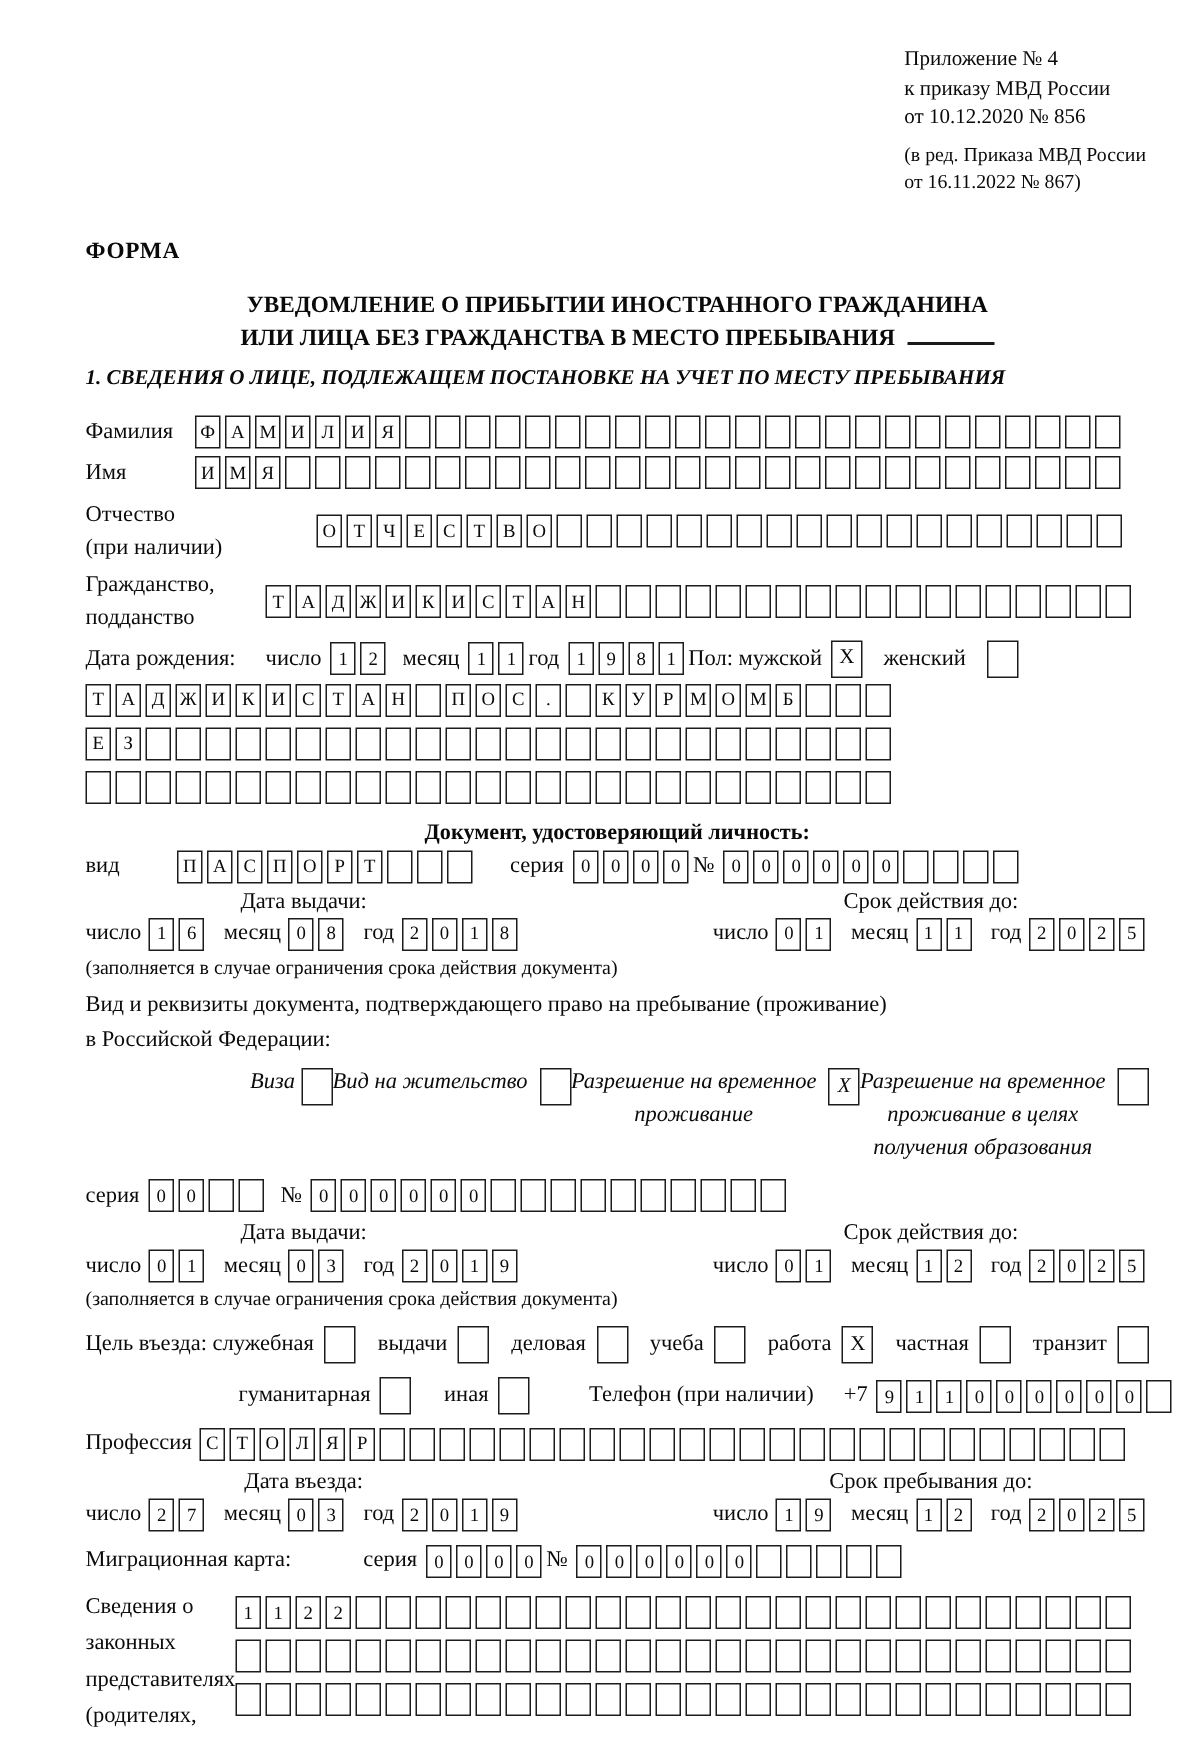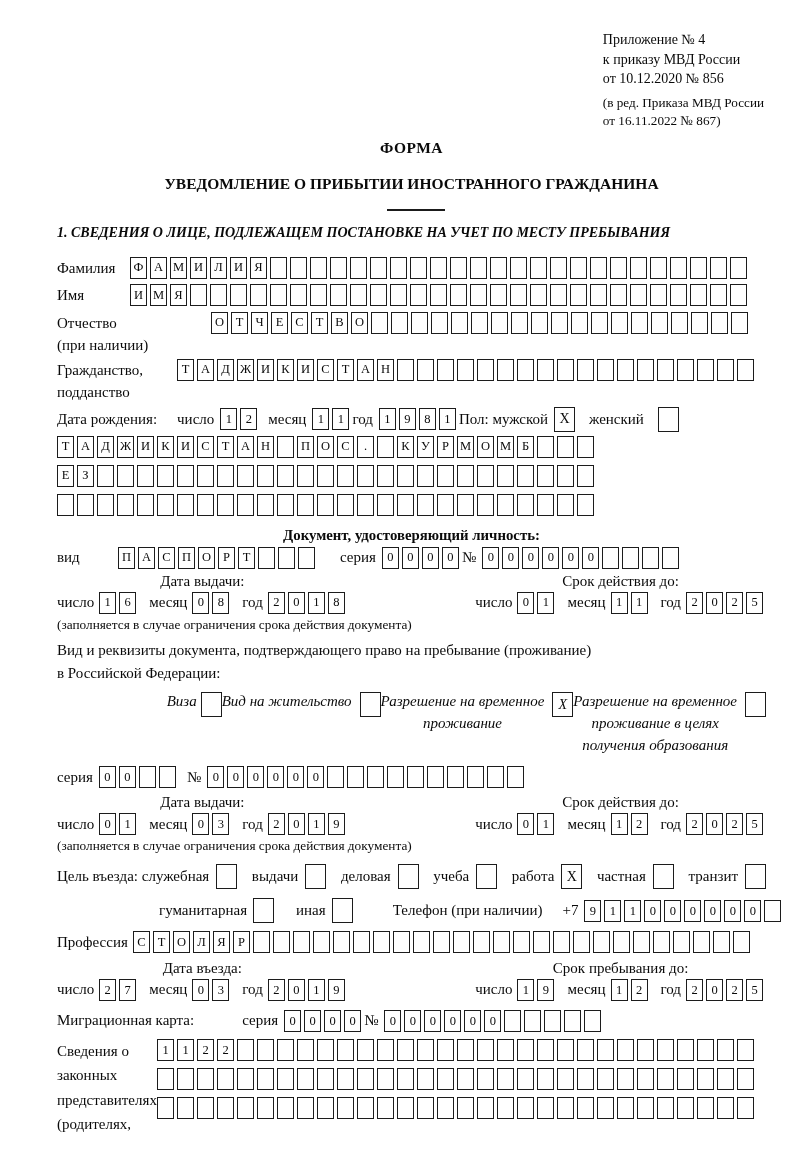--- a/index.html
+++ b/index.html
@@ -3,33 +3,33 @@
 <meta charset="utf-8">
 <style>
   html,body{margin:0;padding:0;background:#fff;}
   .page{
     position:relative;width:800px;height:1163px;background:#fff;overflow:hidden;
     box-sizing:border-box;padding:30px 34px 0 57px;
     font-family:"Liberation Serif","DejaVu Serif",serif;color:#0a0a0a;font-size:15px;border-radius:19px;
   }
   .appendix{width:max-content;margin-left:auto;margin-right:2px;font-size:14px;line-height:1.4;}
   .edition{margin-top:5px;font-size:13.2px;line-height:1.4;}
-  .forma{margin-top:8px;text-align:center;font-weight:bold;font-size:15.5px;letter-spacing:.5px;}
+  .forma{margin-top:28px;text-align:left;font-weight:bold;font-size:15.5px;letter-spacing:.5px;}
   .title{margin-top:16px;text-align:center;font-weight:bold;font-size:15.5px;line-height:1.45;}
   .t-underline{display:inline-block;width:58px;border-bottom:2px solid #1b1b1b;margin-left:8px;vertical-align:baseline;}
   .sec-head{margin-top:7px;font-weight:bold;font-size:14px;white-space:nowrap;font-style:italic;}
   
   .cells{display:flex;flex:none;}
   .cell{flex:none;display:inline-flex;align-items:center;justify-content:center;
         width:15px;height:20px;border:1.6px solid #1c1c1c;margin-right:3px;
         font-size:12.5px;line-height:1;}
   .box{flex:none;display:inline-flex;align-items:center;justify-content:center;
        width:19px;height:23px;border:1.6px solid #1c1c1c;font-size:14px;}
   
-  .frow{display:flex;align-items:flex-start;margin-top:5px;}
+  .frow{display:flex;align-items:center;margin-top:5px;}
   .flabel{flex:none;line-height:1.5;}
   .w72{width:73px;} .w150{width:154px;} .w120{width:120px;} .w148{width:150px;}
   .inrow{display:flex;align-items:center;margin-top:7px;}
   .lbl{flex:none;margin-right:6px;}
   .gap8{width:8px;flex:none;} .gap14{width:14px;flex:none;} .gap22{width:22px;flex:none;}
   .doc-head{margin-top:4px;text-align:center;font-weight:bold;font-size:14.8px;}
   .dpair{display:flex;justify-content:space-between;margin-top:4px;}
   .dgroup{display:flex;flex-direction:column;}
   .dcap{text-align:center;margin-bottom:2px;}
   .dvals{display:flex;align-items:center;}
@@ -62,21 +62,21 @@
         <div>(в ред. Приказа МВД России</div>
         <div>от 16.11.2022 № 867)</div>
       </div>
   </div>
 
   <div class="forma">ФОРМА</div>
 
   <div class="title">
     <div>УВЕДОМЛЕНИЕ О ПРИБЫТИИ ИНОСТРАННОГО ГРАЖДАНИНА</div>
     <div>
-      <span class="t-underline"></span>
+      <span>ИЛИ ЛИЦА БЕЗ ГРАЖДАНСТВА В МЕСТО ПРЕБЫВАНИЯ</span><span class="t-underline"></span>
     </div>
   </div>
 
   <div class="sec-head">1. СВЕДЕНИЯ О ЛИЦЕ, ПОДЛЕЖАЩЕМ ПОСТАНОВКЕ НА УЧЕТ ПО МЕСТУ ПРЕБЫВАНИЯ</div>
 
   <div class="frow" style="margin-top:16px;">
     <div class="flabel w72">Фамилия</div>
     <div class="cells">
         <span class="cell">Ф</span>
         <span class="cell">А</span>

